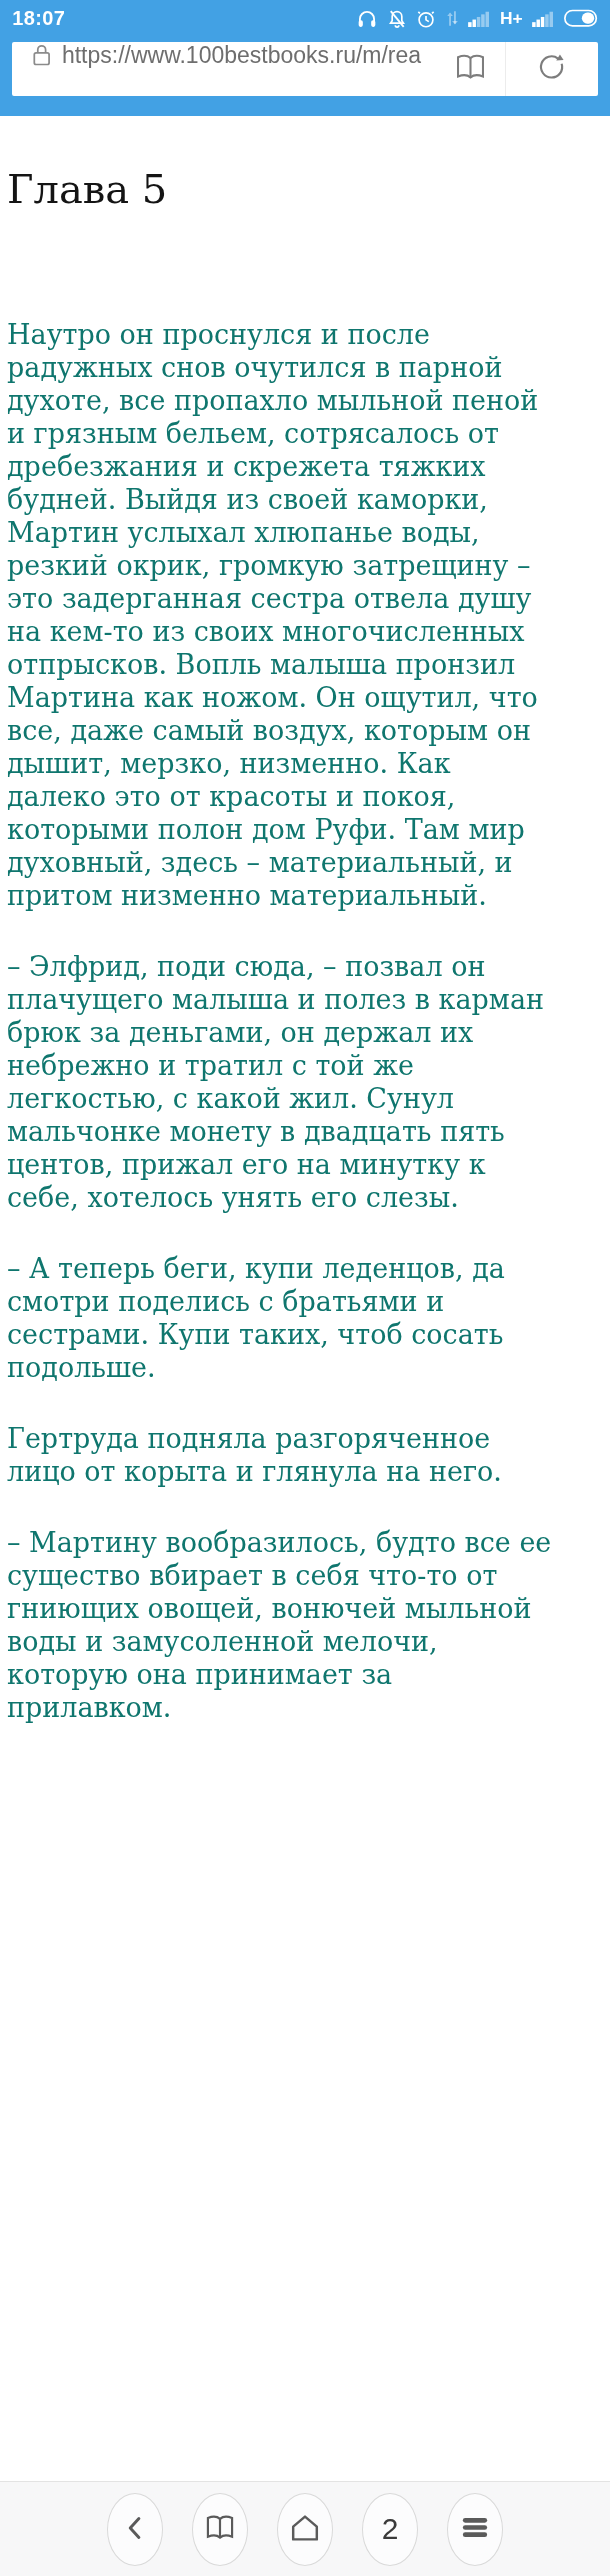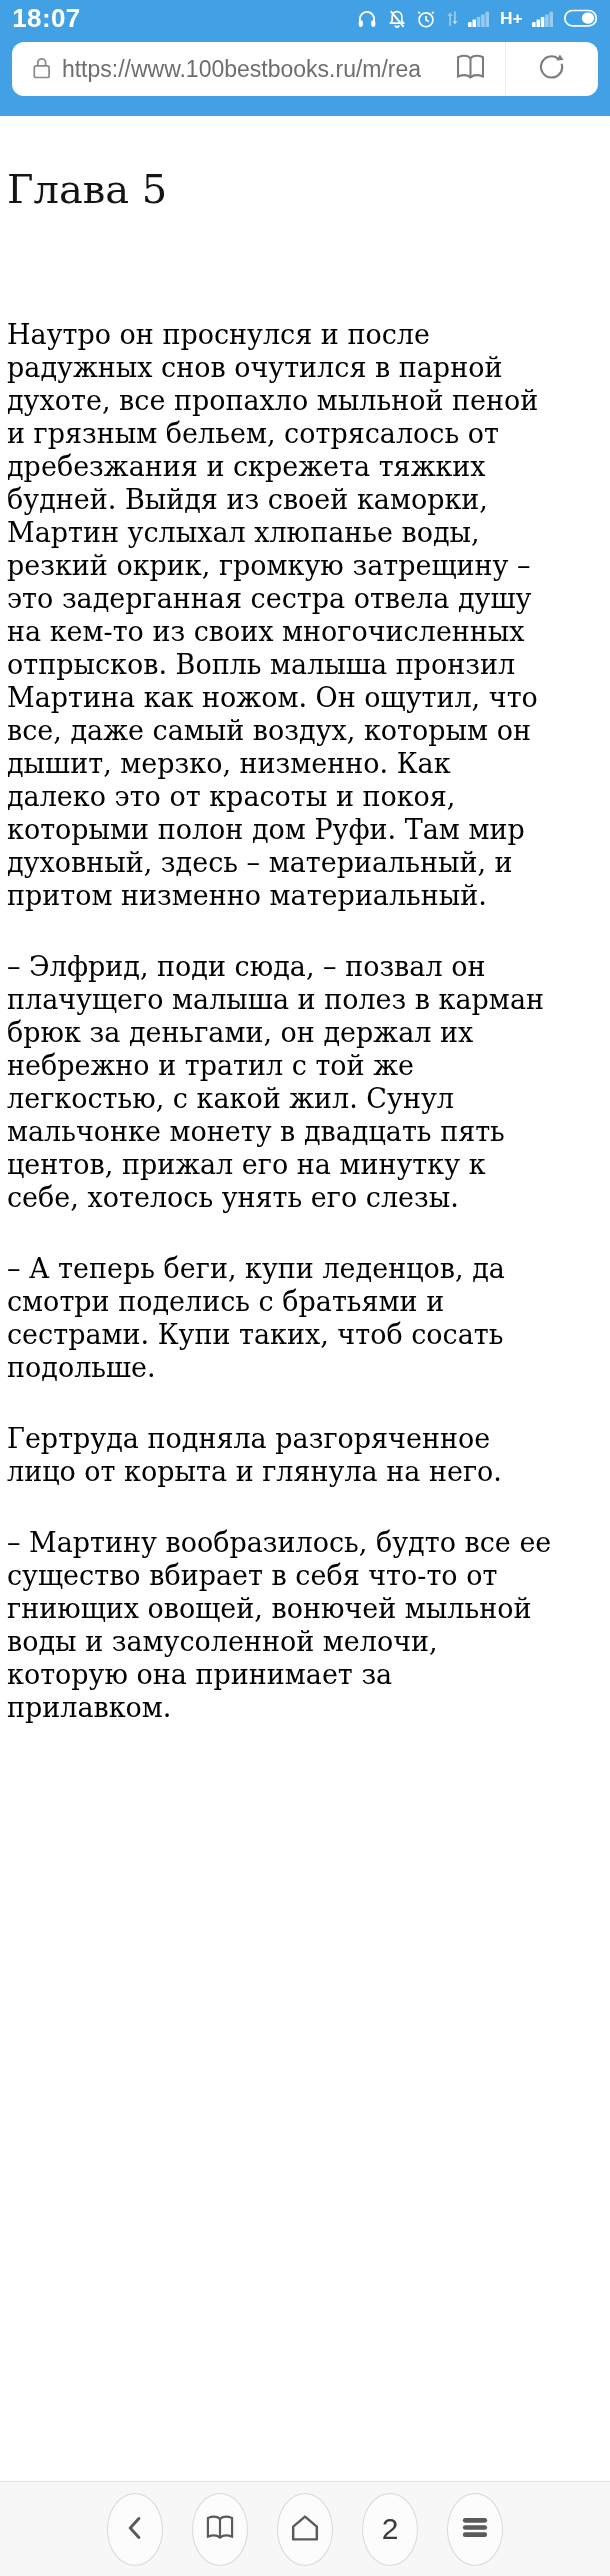--- a/index.html
+++ b/index.html
@@ -9,29 +9,29 @@
   }
   
   .chrome{
     position:absolute;top:0;left:0;width:610px;height:116px;
     background:#42a1e4;
   }
   .status-bar{
     height:37px;display:flex;align-items:center;
     padding:0 12.2px;color:#fff;
   }
-  .status-time{font-size:26px;font-weight:700;letter-spacing:0.4px;}
+  .status-time{font-size:20px;font-weight:700;letter-spacing:0.4px;}
   .status-icons{margin-left:auto;display:flex;align-items:center;gap:9.6px;}
   .status-icons svg{display:block;}
   .dim{opacity:.45;}
   .net-type{font-size:17.4px;font-weight:700;}
   
   .url-card{
-    margin:5.2px 12.2px 0;height:54px;background:#fff;border-radius:12px;
-    display:flex;align-items:center;overflow:hidden;
+    margin:5.2px 12.2px 0;height:54px;background:#fff;border-radius:2px;
+    display:flex;align-items:flex-start;overflow:hidden;
   }
   .url-left{flex:1;display:flex;align-items:center;gap:11.3px;
     padding-left:21px;min-width:0;}
   .url-text{
     font-size:23px;color:#6e6e6e;white-space:nowrap;overflow:hidden;
     flex:1;min-width:0;
   }
   .chrome-btn{height:100%;display:flex;align-items:center;justify-content:center;
     background:transparent;border:0;padding:0;}
   .book-btn{width:68px;}
@@ -43,21 +43,21 @@
     background:#fff;overflow:hidden;box-sizing:border-box;
     padding:0 8.7px 0 7px;
   }
   .chapter-title{
     font-family:"DejaVu Serif","Liberation Serif",serif;
     font-weight:400;font-size:40px;line-height:48px;color:#141414;
     margin:49px 0 105px 0;
   }
   .content p{
     font-family:"DejaVu Serif","Liberation Serif",serif;
-    font-size:27px;line-height:33px;color:#000000;
+    font-size:27px;line-height:33px;color:#0f766e;
     margin:0 0 38px 0;text-align:left;
   }
   
   .bottom-bar{
     position:absolute;left:0;bottom:0;width:610px;height:95px;
     background:#f7f7f8;border-top:0.9px solid #e3e3e3;box-sizing:border-box;
     display:flex;align-items:center;justify-content:center;gap:29px;
   }
   .nav-btn{
     width:56px;height:73px;border:0.9px solid #d9d9d9;border-radius:50%;

